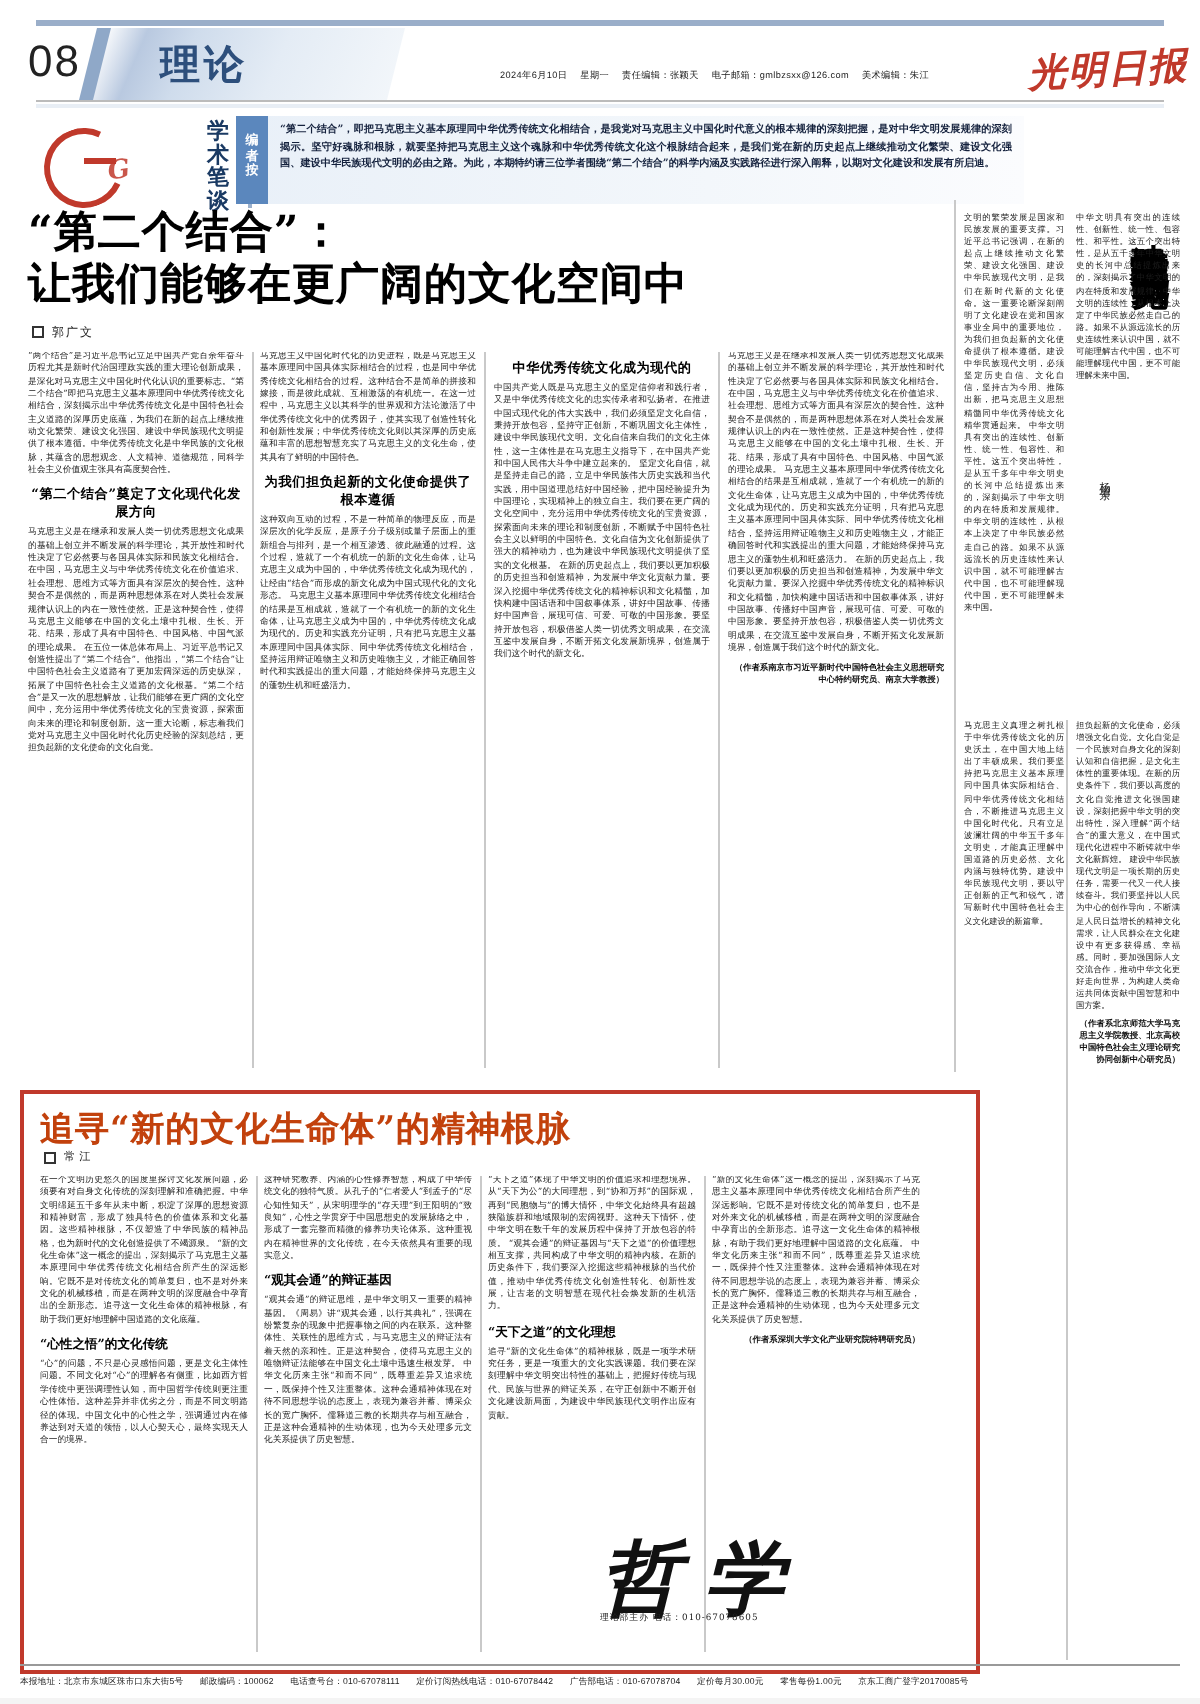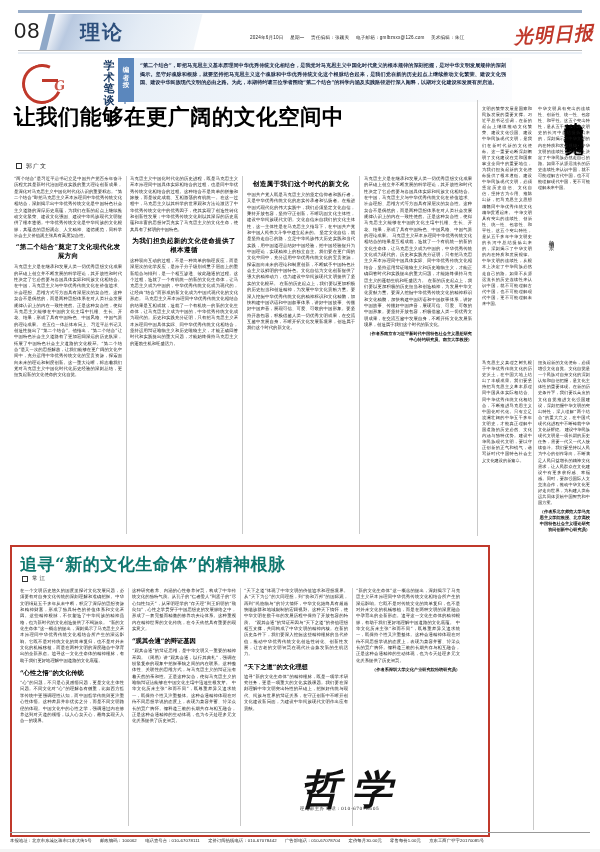--- a/index.html
+++ b/index.html
@@ -152,21 +152,21 @@
   }
   .vrule{position:absolute;width:1px;background:#c9c9c9;}
 
   
   .redbox{
     position:absolute;left:10px;top:545px;width:480px;height:292px;
     border:2.2px solid #c0392b;box-sizing:border-box;background:#fff;
   }
   .box-head{
     position:absolute;left:20px;top:553px;width:400px;
-    font-size:17px;font-weight:bold;letter-spacing:.5px;color:#0f766e;
+    font-size:17px;font-weight:bold;letter-spacing:.5px;color:#c2410c;
     font-family:"DejaVu Serif",serif;
   }
   .box-byline{
     position:absolute;left:22px;top:575px;
     font-size:5.6px;letter-spacing:2px;color:#222;
     font-family:"DejaVu Serif",serif;
   }
   .box-byline .sq{display:inline-block;width:4px;height:4px;border:1px solid #333;margin-right:4px;vertical-align:middle;}
 
   
@@ -230,20 +230,21 @@
 
   <div class="editnote"></div>
   <div class="editnote-tag">
     <b>编</b>
       <b>者</b>
       <b>按</b>
   </div>
   <div class="editnote-body">“第二个结合”，即把马克思主义基本原理同中华优秀传统文化相结合，是我党对马克思主义中国化时代意义的根本规律的深刻把握，是对中华文明发展规律的深刻揭示。坚守好魂脉和根脉，就要坚持把马克思主义这个魂脉和中华优秀传统文化这个根脉结合起来，是我们党在新的历史起点上继续推动文化繁荣、建设文化强国、建设中华民族现代文明的必由之路。为此，本期特约请三位学者围绕“第二个结合”的科学内涵及实践路径进行深入阐释，以期对文化建设和发展有所启迪。</div>
 
   <div class="main-head">
+    <div>“第二个结合”：</div>
     <div>让我们能够在更广阔的文化空间中</div>
   </div>
   <div class="main-byline">
     <span class="sq"></span><span>郭广文</span>
   </div>
 
   <div class="vhead">建设中华民族现代文明的文化自觉</div>
   <div class="vbyline">杨增岽</div>
 
   <div class="col" style="left:14px;top:176px;width:108px;height:360px;">
@@ -256,21 +257,21 @@
 
   <div class="col" style="left:130px;top:176px;width:108px;height:360px;">
     <span>马克思主义中国化时代化的历史进程，既是马克思主义基本原理同中国具体实际相结合的过程，也是同中华优秀传统文化相结合的过程。这种结合不是简单的拼接和嫁接，而是彼此成就、互相激荡的有机统一。在这一过程中，马克思主义以其科学的世界观和方法论激活了中华优秀传统文化中的优秀因子，使其实现了创造性转化和创新性发展；中华优秀传统文化则以其深厚的历史底蕴和丰富的思想智慧充实了马克思主义的文化生命，使其具有了鲜明的中国特色。</span>
     <span class="subhead">为我们担负起新的文化使命提供了根本遵循</span>
     <span>这种双向互动的过程，不是一种简单的物理反应，而是深层次的化学反应，是原子分子级别或量子层面上的重新组合与排列，是一个相互渗透、彼此融通的过程。这个过程，造就了一个有机统一的新的文化生命体，让马克思主义成为中国的，中华优秀传统文化成为现代的，让经由“结合”而形成的新文化成为中国式现代化的文化形态。</span>
     <span>马克思主义基本原理同中华优秀传统文化相结合的结果是互相成就，造就了一个有机统一的新的文化生命体，让马克思主义成为中国的，中华优秀传统文化成为现代的。历史和实践充分证明，只有把马克思主义基本原理同中国具体实际、同中华优秀传统文化相结合，坚持运用辩证唯物主义和历史唯物主义，才能正确回答时代和实践提出的重大问题，才能始终保持马克思主义的蓬勃生机和旺盛活力。</span>
   </div>
   <div class="vrule" style="left:242px;top:176px;height:358px;"></div>
 
   <div class="col" style="left:247px;top:176px;width:108px;height:360px;">
-    <span class="subhead">创造属于我们这个时代的新文化</span>
+    <span class="subhead">中华优秀传统文化成为现代的</span>
     <span>中国共产党人既是马克思主义的坚定信仰者和践行者，又是中华优秀传统文化的忠实传承者和弘扬者。在推进中国式现代化的伟大实践中，我们必须坚定文化自信，秉持开放包容，坚持守正创新，不断巩固文化主体性，建设中华民族现代文明。文化自信来自我们的文化主体性，这一主体性是在马克思主义指导下，在中国共产党和中国人民伟大斗争中建立起来的。</span>
     <span>坚定文化自信，就是坚持走自己的路，立足中华民族伟大历史实践和当代实践，用中国道理总结好中国经验，把中国经验提升为中国理论，实现精神上的独立自主。我们要在更广阔的文化空间中，充分运用中华优秀传统文化的宝贵资源，探索面向未来的理论和制度创新，不断赋予中国特色社会主义以鲜明的中国特色。文化自信为文化创新提供了强大的精神动力，也为建设中华民族现代文明提供了坚实的文化根基。</span>
     <span>在新的历史起点上，我们要以更加积极的历史担当和创造精神，为发展中华文化贡献力量。要深入挖掘中华优秀传统文化的精神标识和文化精髓，加快构建中国话语和中国叙事体系，讲好中国故事、传播好中国声音，展现可信、可爱、可敬的中国形象。要坚持开放包容，积极借鉴人类一切优秀文明成果，在交流互鉴中发展自身，不断开拓文化发展新境界，创造属于我们这个时代的新文化。</span>
   </div>
   <div class="vrule" style="left:359px;top:176px;height:358px;"></div>
 
   <div class="col" style="left:364px;top:176px;width:108px;height:360px;">
     <span>马克思主义是在继承和发展人类一切优秀思想文化成果的基础上创立并不断发展的科学理论，其开放性和时代性决定了它必然要与各国具体实际和民族文化相结合。在中国，马克思主义与中华优秀传统文化在价值追求、社会理想、思维方式等方面具有深层次的契合性。这种契合不是偶然的，而是两种思想体系在对人类社会发展规律认识上的内在一致性使然。正是这种契合性，使得马克思主义能够在中国的文化土壤中扎根、生长、开花、结果，形成了具有中国特色、中国风格、中国气派的理论成果。</span>
     <span>马克思主义基本原理同中华优秀传统文化相结合的结果是互相成就，造就了一个有机统一的新的文化生命体，让马克思主义成为中国的，中华优秀传统文化成为现代的。历史和实践充分证明，只有把马克思主义基本原理同中国具体实际、同中华优秀传统文化相结合，坚持运用辩证唯物主义和历史唯物主义，才能正确回答时代和实践提出的重大问题，才能始终保持马克思主义的蓬勃生机和旺盛活力。</span>
     <span>在新的历史起点上，我们要以更加积极的历史担当和创造精神，为发展中华文化贡献力量。要深入挖掘中华优秀传统文化的精神标识和文化精髓，加快构建中国话语和中国叙事体系，讲好中国故事、传播好中国声音，展现可信、可爱、可敬的中国形象。要坚持开放包容，积极借鉴人类一切优秀文明成果，在交流互鉴中发展自身，不断开拓文化发展新境界，创造属于我们这个时代的新文化。</span>

